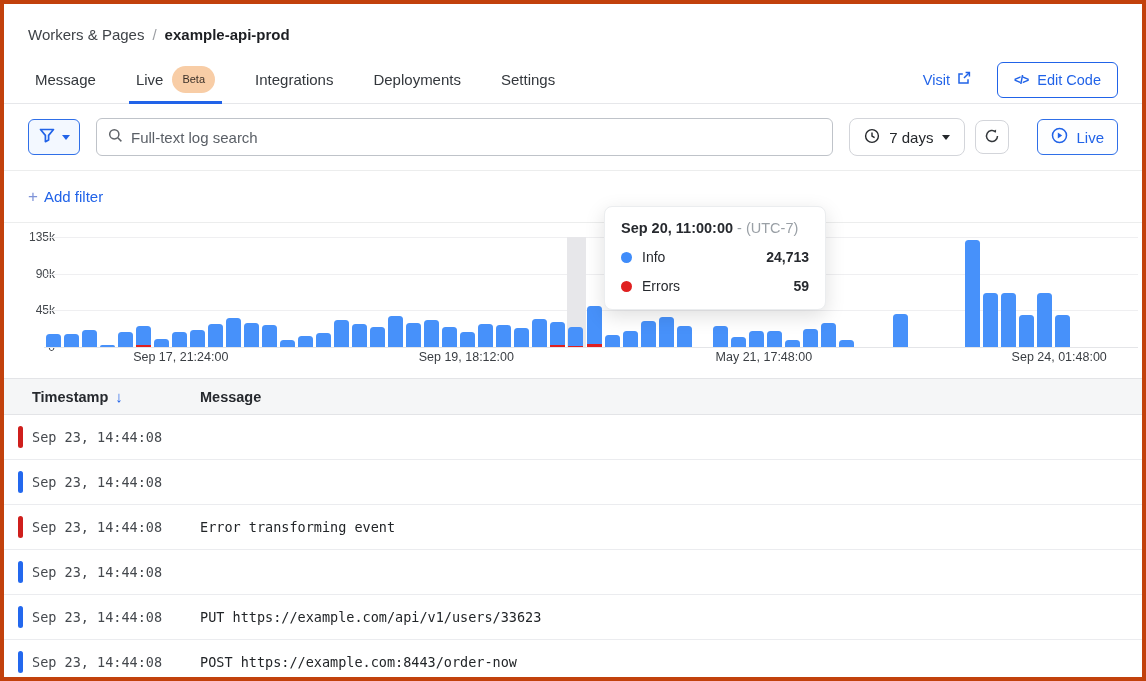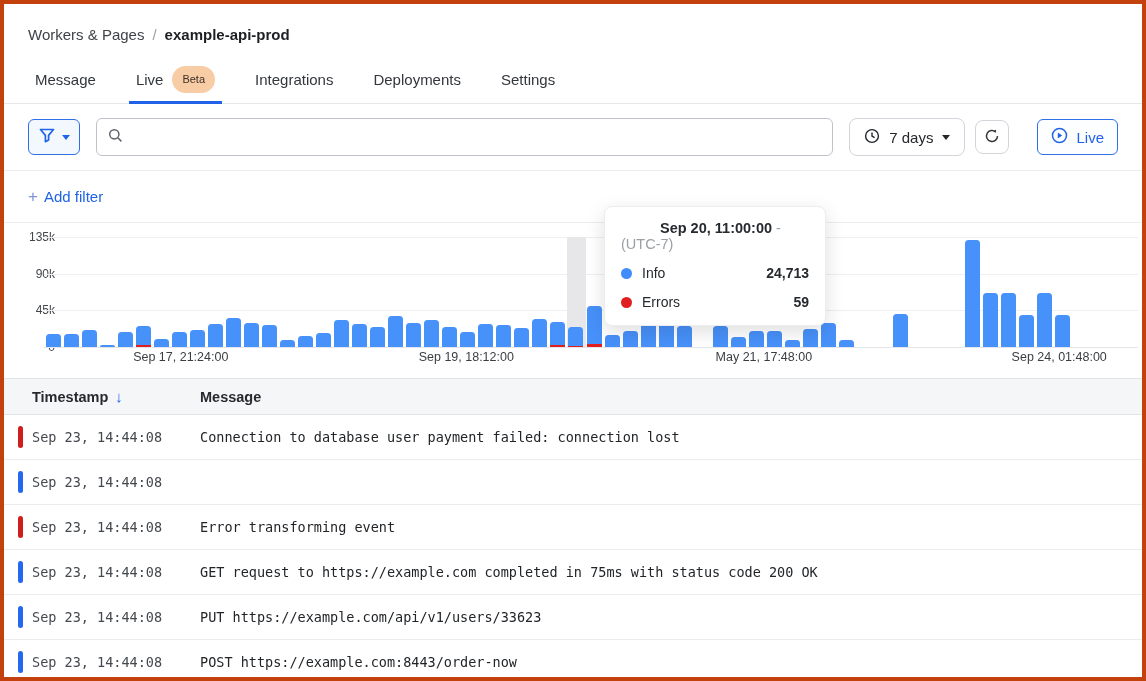--- a/index.html
+++ b/index.html
@@ -47,21 +47,21 @@
   .band { position:absolute; top:0; bottom:0; background:#e7e7ea; }
   .bar { position:absolute; bottom:0; width:15px; display:flex; flex-direction:column; justify-content:flex-end; cursor:pointer; }
   .bar .seg-info { border-radius:3.5px 3.5px 0 0; width:100%; }
   .bar .seg-err { width:100%; }
   .xlabels { position:absolute; left:40px; right:4px; top:127px; height:16px; }
   .xtick { position:absolute; transform:translateX(-50%); font-size:12.5px; color:#3a3e43; white-space:nowrap; }
 
   
   .tooltip { position:absolute; left:600px; top:202px; width:222px; background:#fff; border:1px solid #ebedef; border-radius:8px; box-shadow:0 6px 20px rgba(0,0,0,.13); padding:13px 16px 15px; z-index:5; }
   .tt-title { font-size:14.5px; color:#26292e; }
-  .tt-title .t { font-weight:700;margin-left:39px; }
+  .tt-title .t { font-weight:700; }
   .tt-title .tz { color:#9aa0a6; font-weight:400; }
   .tt-row { display:flex; align-items:center; gap:10px; margin-top:13px; font-size:14px; color:#26292e; }
   .tt-row:first-of-type { margin-top:17px; }
   .dot { width:11px; height:11px; border-radius:50%; flex:0 0 auto; }
   .tt-val { margin-left:auto; font-weight:700; }
 
   
   .thead { height:37px; background:#f5f6f7; border-top:1px solid #e3e4e7; border-bottom:1px solid #e3e4e7; display:flex; align-items:center; font-size:14.5px; font-weight:700; color:#26292e; }
   .col-ts { width:196px; padding-left:28px; flex:0 0 auto; display:flex; align-items:center; gap:7px; }
   .col-msg { flex:1; }
@@ -93,39 +93,56 @@
     <div class="tab">
         <span>Integrations</span>
       </div>
     <div class="tab">
         <span>Deployments</span>
       </div>
     <div class="tab">
         <span>Settings</span>
       </div>
 
+    <div class="head-actions">
+      <div class="visit">
+        <span>Visit</span>
+        <span>
+          <svg width="14" height="14" viewBox="0 0 14 14" fill="none" stroke="#2163e8" stroke-width="1.5">
+            <path d="M11 8.2 V12 H2 V3 H5.8"></path>
+              <path d="M8.6 1.6 H12.4 V5.4"></path>
+              <path d="M12.2 1.8 L7 7"></path>
+          </svg>
+        </span>
+      </div>
+      <button class="edit-btn">
+        <span class="code-glyph">&lt;/&gt;</span>
+        <span>Edit Code</span>
+      </button>
+    </div>
   </div>
 
   <div class="filter-row">
     <button class="filter-btn">
       <span>
         <svg width="16" height="15" viewBox="0 0 16 15" fill="none" stroke="#2163e8" stroke-width="1.7" stroke-linejoin="round">
           <path d="M1.5 1.5 H14.5 L9.6 7.4 V12 L6.4 13.7 V7.4 Z"></path>
         </svg>
       </span>
       <span class="caret"></span>
     </button>
 
     <div class="search">
       <span>
         <svg width="15" height="15" viewBox="0 0 15 15" fill="none" stroke="#5f6368" stroke-width="1.5">
           <circle cx="6.3" cy="6.3" r="4.6"></circle>
             <path d="M9.8 9.8 L13.4 13.4"></path>
         </svg>
       </span>
+      <input type="text" placeholder="Full-text log search" style="">
     </div>
 
     <button class="time-btn">
       <span>
         <svg width="16" height="16" viewBox="0 0 16 16" fill="none" stroke="#24272b" stroke-width="1.4">
           <circle cx="8" cy="8" r="6.4"></circle>
             <path d="M8 4.4 V8 L10.6 9.6"></path>
         </svg>
       </span>
       <span>7 days</span>
@@ -361,35 +378,33 @@
     <div class="col-ts">
       <span>Timestamp</span>
       <span class="sort-arrow">↓</span>
     </div>
     <div class="col-msg">Message</div>
   </div>
   <div id="tbody">
       <div class="lrow">
         <span class="pill" style="background: rgb(207, 31, 28);"></span>
         <div class="ts">Sep 23, 14:44:08</div>
-        <div class="msg">Connection to database user_payment failed: connection lost</div>
       </div>
       <div class="lrow">
         <span class="pill" style="background: rgb(35, 104, 238);"></span>
         <div class="ts">Sep 23, 14:44:08</div>
       </div>
       <div class="lrow">
         <span class="pill" style="background: rgb(207, 31, 28);"></span>
         <div class="ts">Sep 23, 14:44:08</div>
         <div class="msg">Error transforming event</div>
       </div>
       <div class="lrow">
         <span class="pill" style="background: rgb(35, 104, 238);"></span>
         <div class="ts">Sep 23, 14:44:08</div>
-        <div class="msg">GET request to https://example.com completed in 75ms with status_code 200 OK</div>
       </div>
       <div class="lrow">
         <span class="pill" style="background: rgb(35, 104, 238);"></span>
         <div class="ts">Sep 23, 14:44:08</div>
         <div class="msg">PUT https://example.com/api/v1/users/33623</div>
       </div>
       <div class="lrow">
         <span class="pill" style="background: rgb(35, 104, 238);"></span>
         <div class="ts">Sep 23, 14:44:08</div>
         <div class="msg">POST https://example.com:8443/order-now</div>

